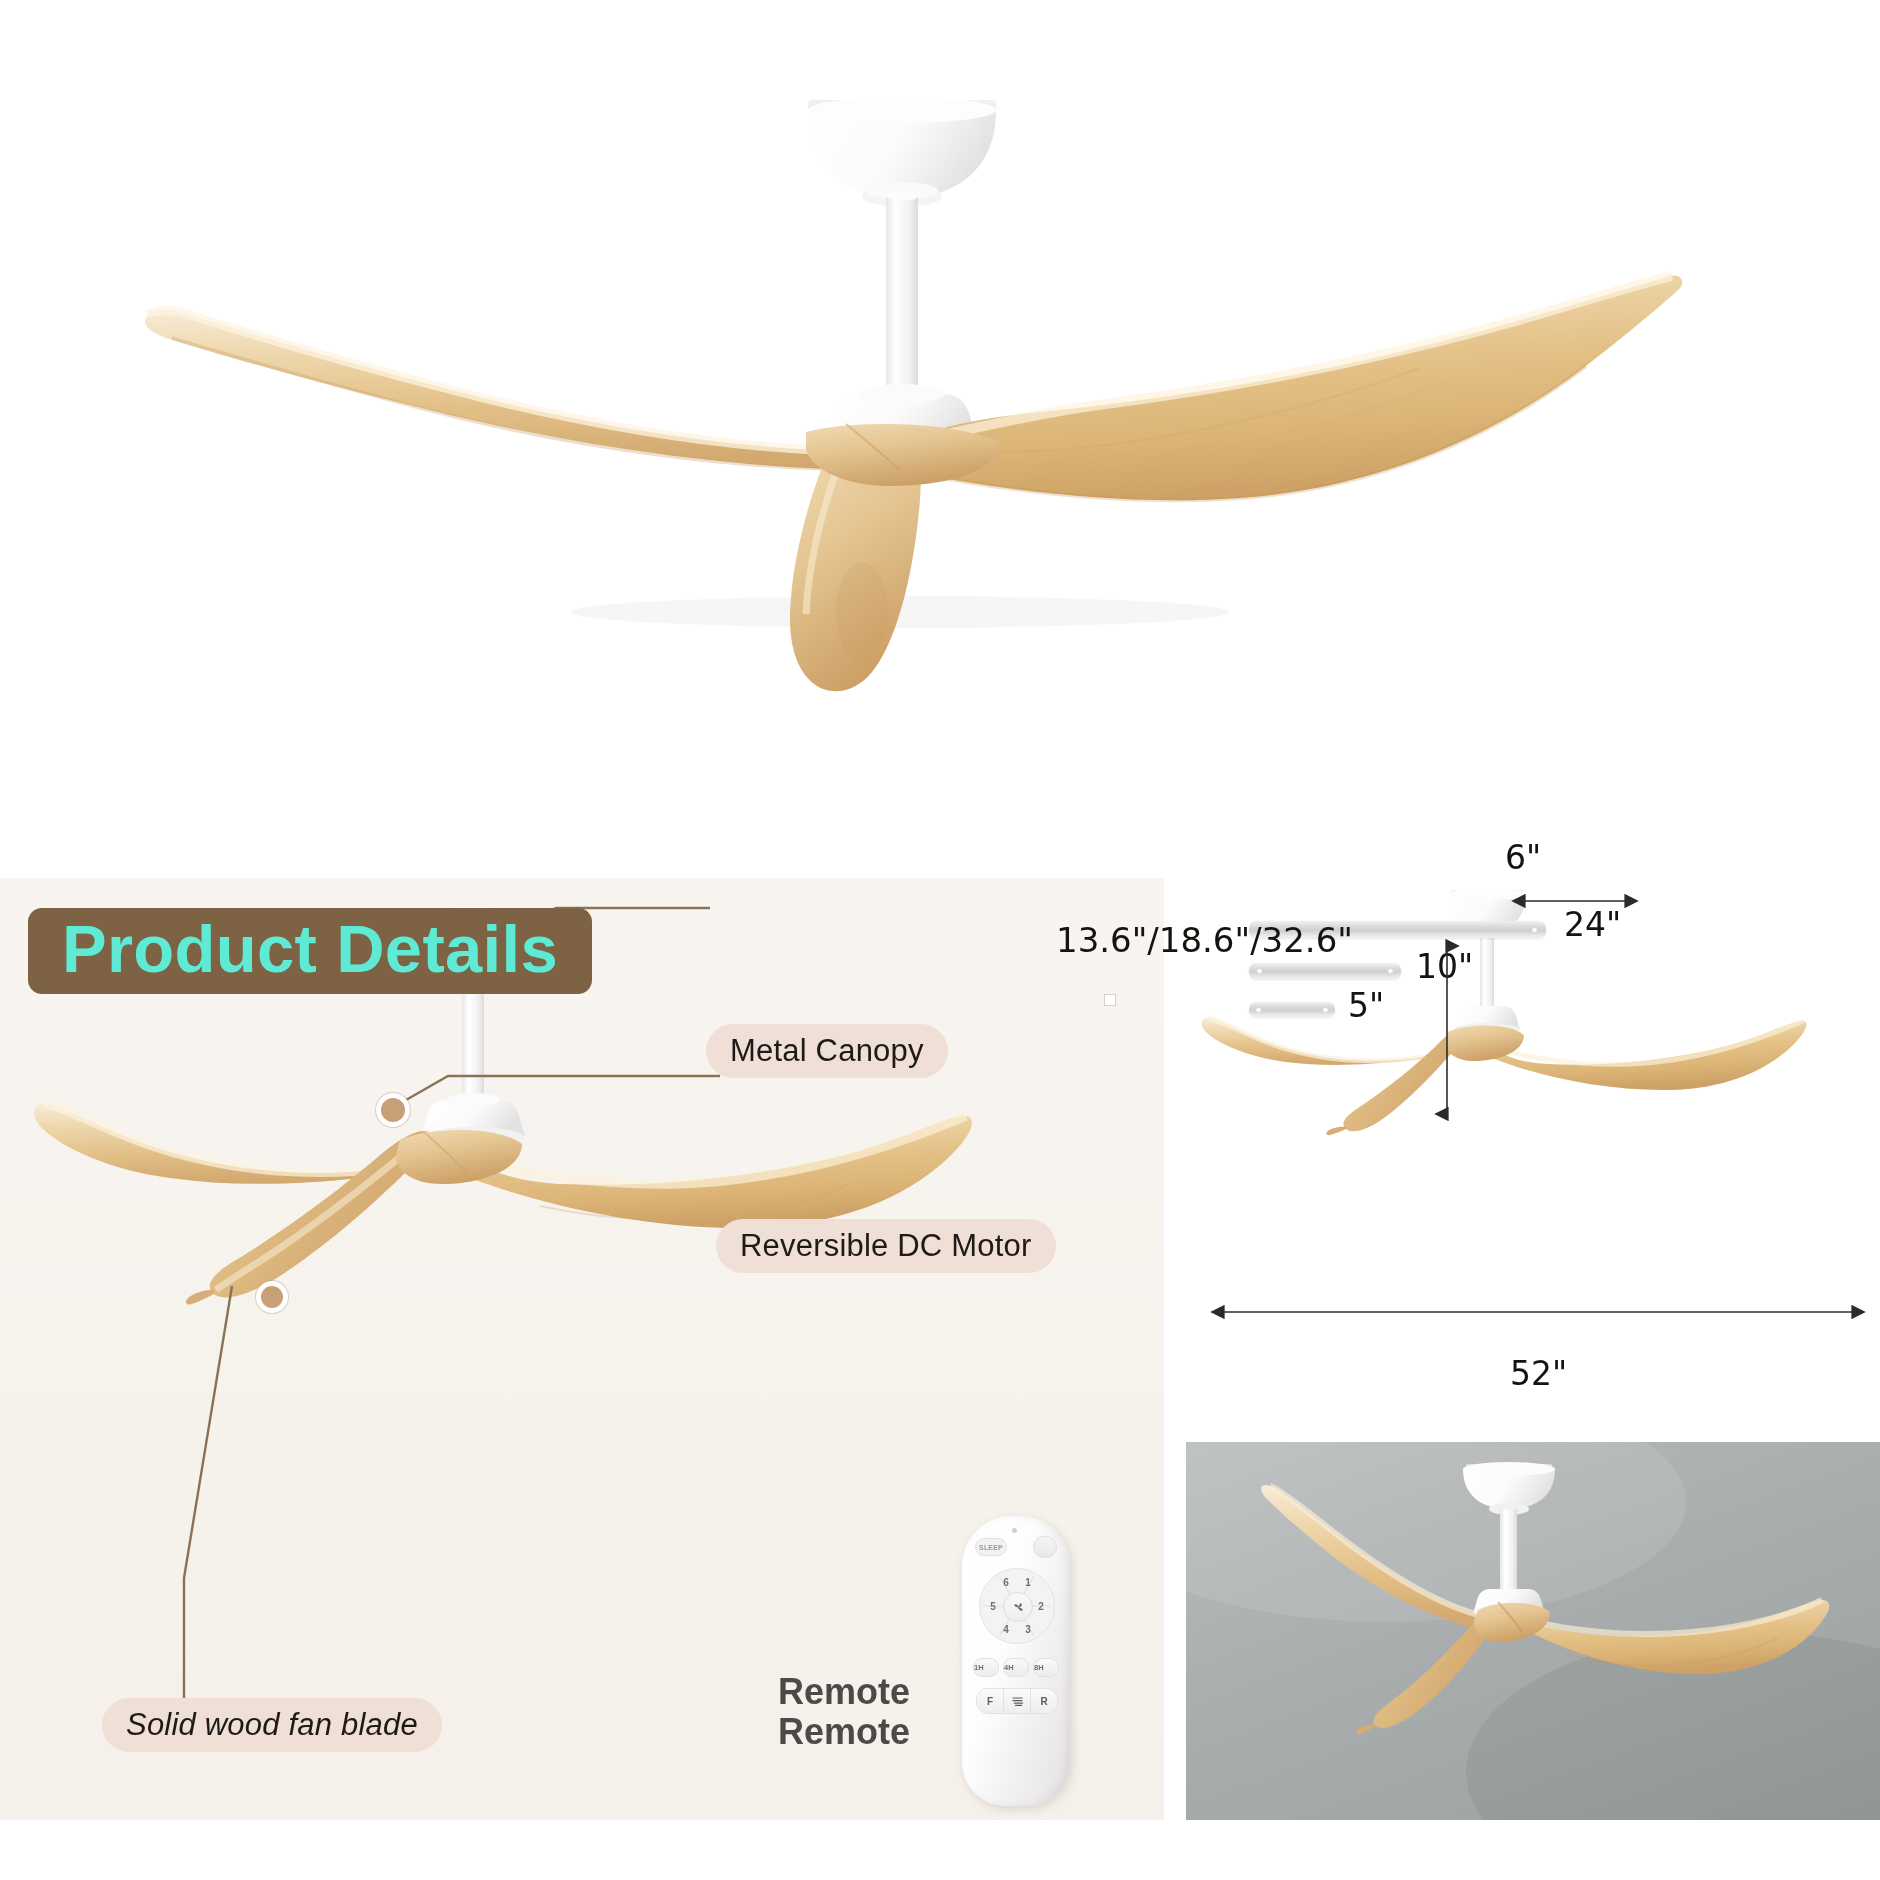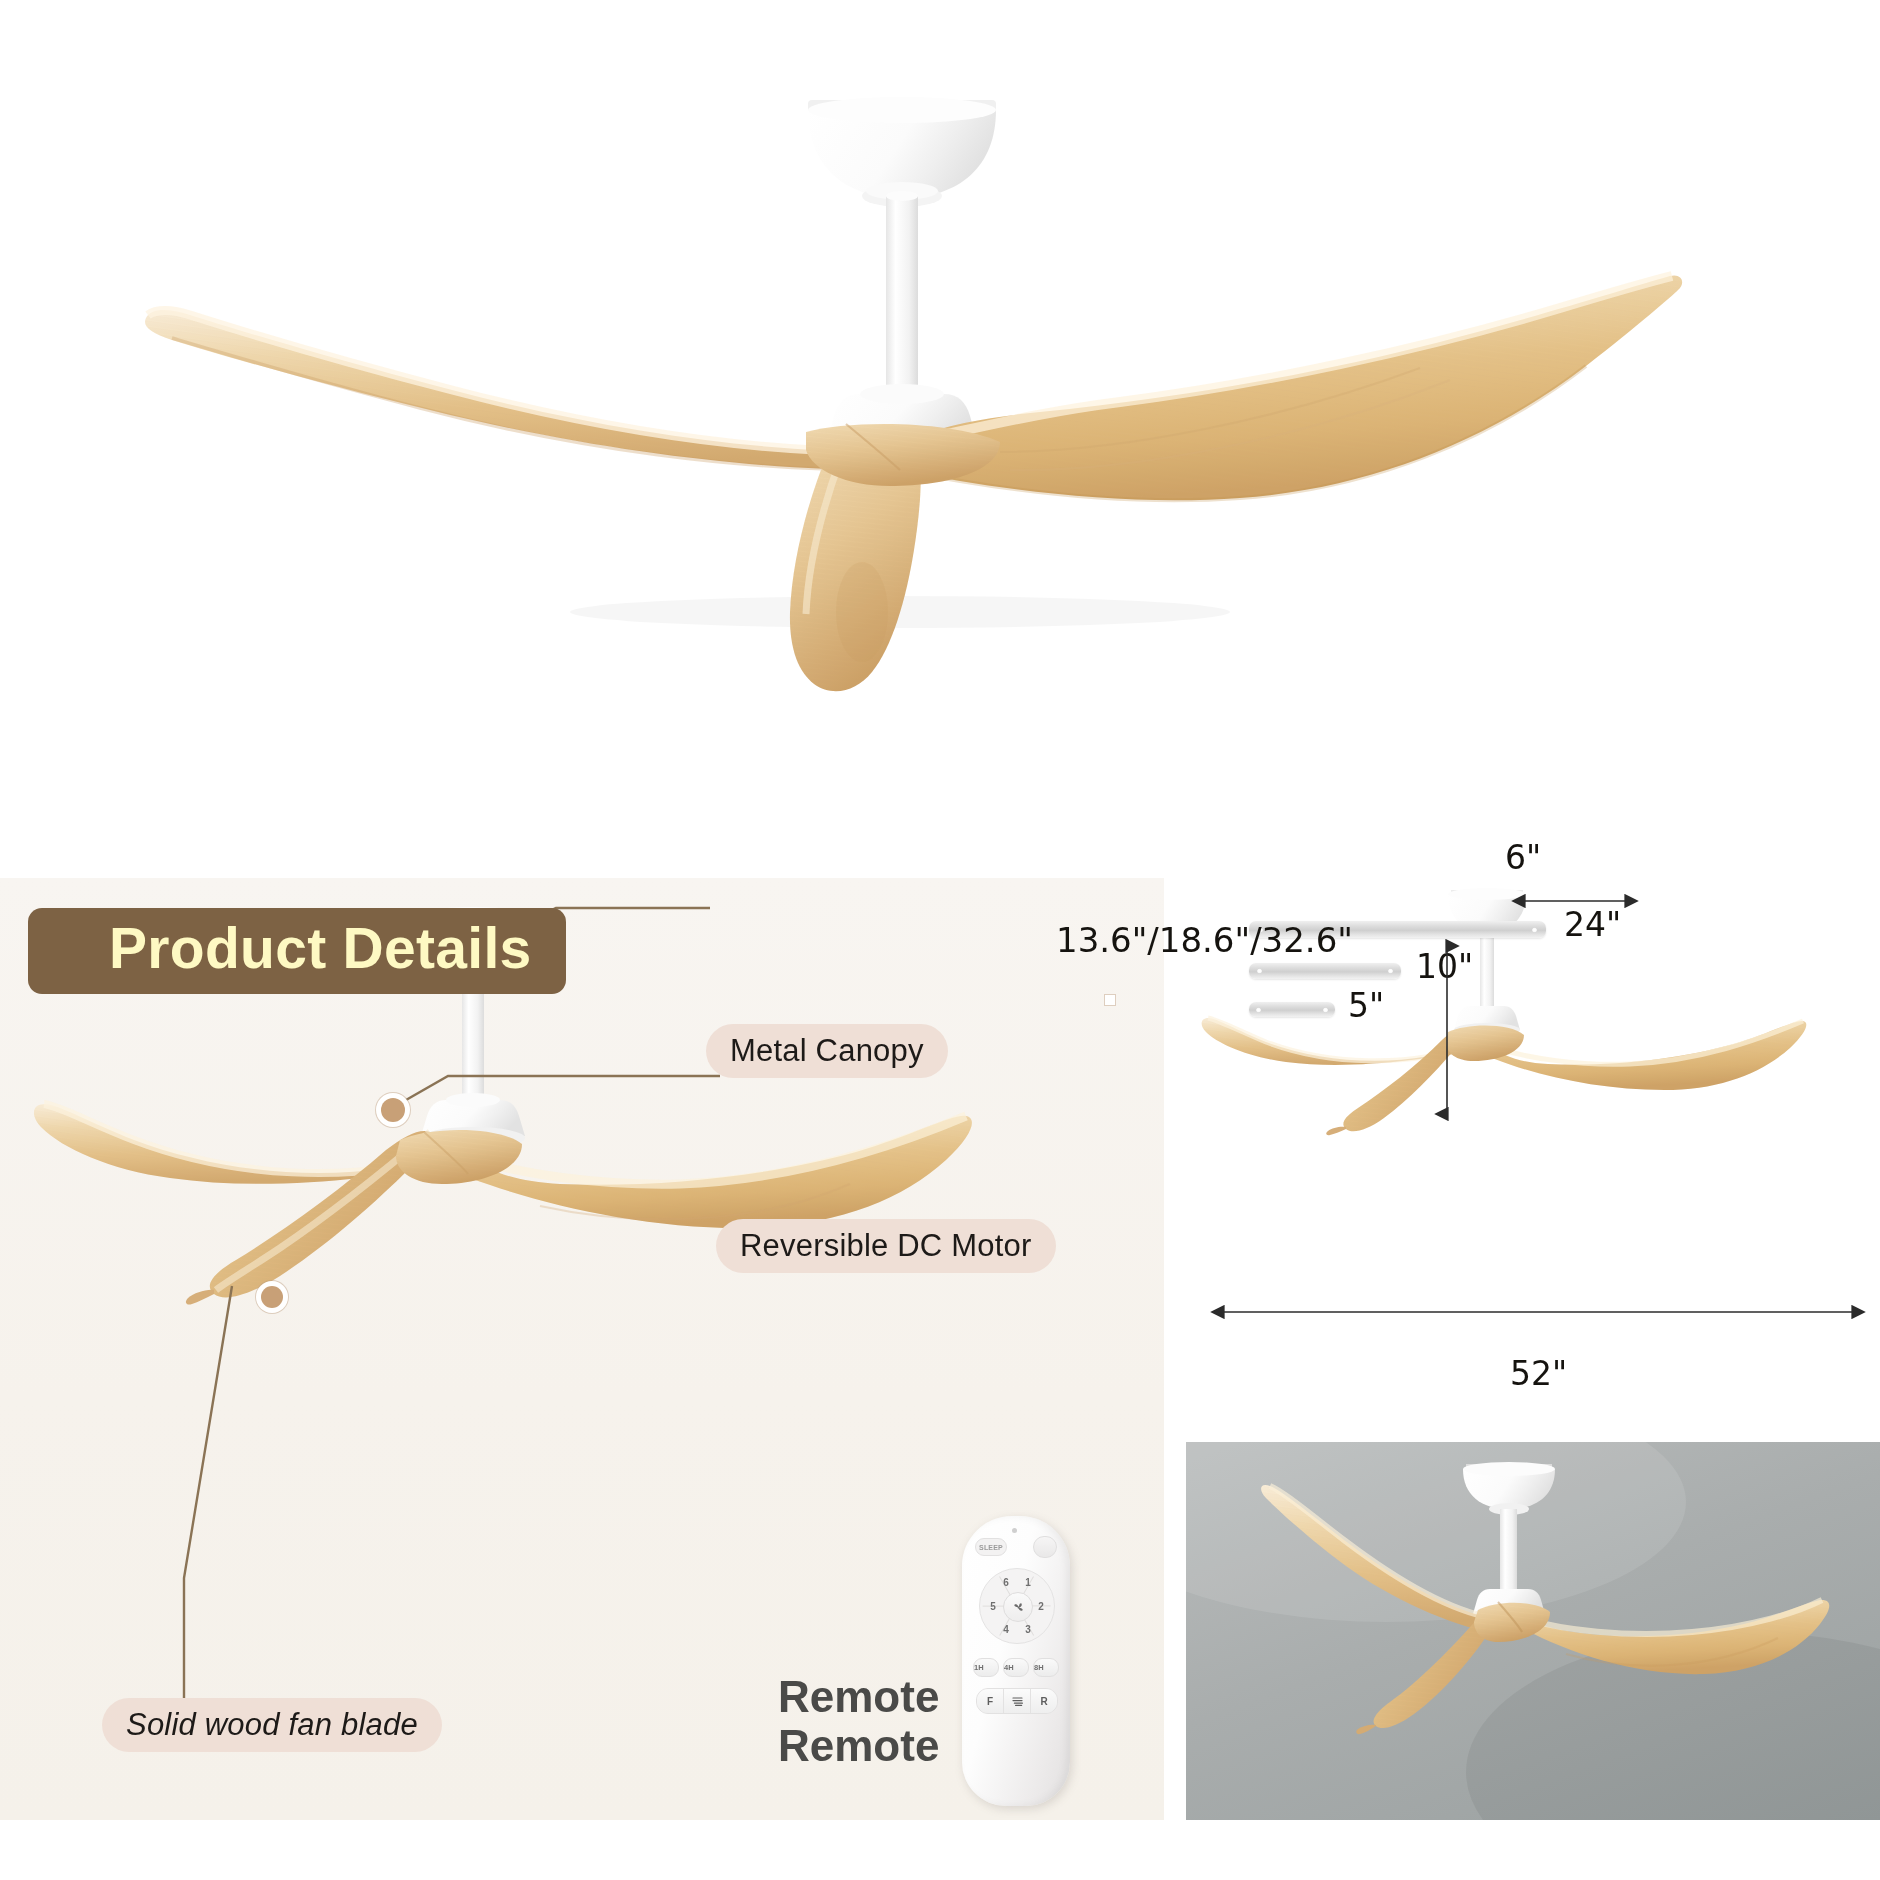--- a/index.html
+++ b/index.html
@@ -13,40 +13,40 @@
   #details-panel{position:absolute;left:0;top:878px;width:1164px;height:942px;
       background:linear-gradient(180deg,#f8f5f1 0%,#f6f2ec 55%,#f5f1ea 100%);overflow:hidden;}
   #dim-panel{position:absolute;left:1186px;top:878px;width:694px;height:560px;background:#ffffff;overflow:hidden;}
   #install-panel{position:absolute;left:1186px;top:1442px;width:694px;height:378px;
       background:linear-gradient(160deg,#b9bcbc 0%,#a9adad 45%,#9aa0a0 100%);overflow:hidden;}
 
   
   #title-badge{position:absolute;left:28px;top:908px;height:86px;
       background:#7d6244;border-radius:14px;display:flex;align-items:center;
       padding:0 34px 6px 34px;box-sizing:border-box;}
-  #title-badge span{color:#fef9c3;font-size:57px;font-weight:700;letter-spacing:.3px;line-height:1;margin-left:47px;}
+  #title-badge span{color:#5eead4;font-size:67px;font-weight:700;letter-spacing:.3px;line-height:1;}
 
   
   .pill{position:absolute;background:#efdfd6;border-radius:30px;display:flex;align-items:center;
         padding:0 24px;box-sizing:border-box;height:54px;}
   .pill span{font-size:31px;color:#1d1a18;white-space:nowrap;letter-spacing:.2px;}
   #pill-canopy{left:706px;top:1024px;}
   #pill-motor{left:716px;top:1219px;}
   #pill-blade{left:102px;top:1698px;font-style:italic;}
 
   .leader{position:absolute;background:none;}
   .leader svg{display:block;overflow:visible;}
 
   
   .hotdot{position:absolute;border-radius:50%;background:#c8a077;
       box-shadow:0 0 0 5px #ffffff, 0 0 0 6px rgba(190,160,130,.45);}
 
   
   #remote-label{position:absolute;left:778px;top:1672px;width:200px;}
-  #remote-label div{font-size:44px;font-weight:700;color:#4a4a48;line-height:1.12;}
+  #remote-label div{font-size:36px;font-weight:700;color:#4a4a48;line-height:1.12;}
 
   #remote{position:absolute;left:962px;top:1516px;width:108px;height:290px;
       border-radius:50px 50px 44px 44px;
       background:linear-gradient(105deg,#ffffff 0%,#fdfdfd 40%,#eceaea 80%,#e2e0e0 100%);
       box-shadow:2px 3px 10px rgba(120,110,105,.22), inset -4px 0 8px rgba(0,0,0,.05);}
   #remote .rm-led{position:absolute;left:50px;top:12px;width:5px;height:5px;border-radius:50%;
       background:#cfcfcf;}
   .rm-sleep{position:absolute;left:13px;top:22px;width:30px;height:16px;border-radius:9px;
       background:#f3f2f2;border:1px solid #e2e1e1;display:flex;align-items:center;justify-content:center;}
   .rm-sleep b{font-size:7px;color:#9a9a9a;font-weight:700;letter-spacing:.2px;}

